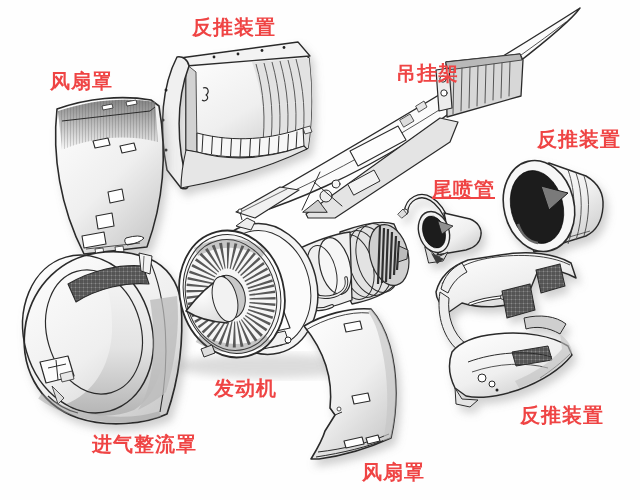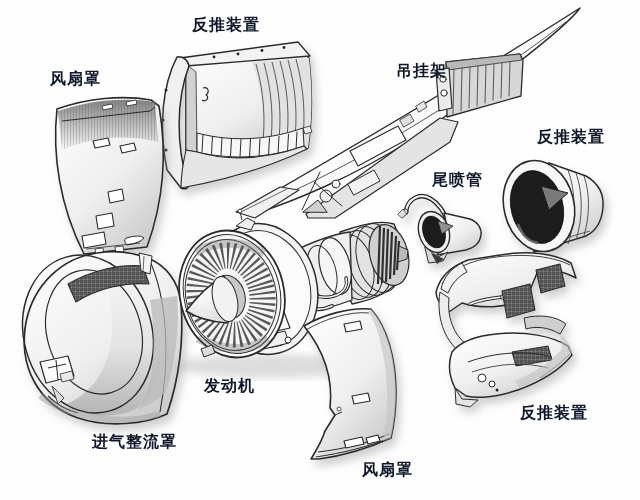--- a/index.html
+++ b/index.html
@@ -1,27 +1,27 @@
 <!DOCTYPE html>
 <html><head>
 <meta charset="utf-8">
 <style>
   html,body{margin:0;padding:0;background:#ffffff;}
   .stage{position:relative;width:640px;height:500px;background:#fefefe;overflow:hidden;
          font-family:"DejaVu Sans",sans-serif;}
   .stage svg{position:absolute;left:0;top:0;}
-  .lbl{position:absolute;font-size:16px;font-weight:700;color:#0f172a;
+  .lbl{position:absolute;font-size:20px;font-weight:700;color:#ef4444;
        letter-spacing:1px;white-space:nowrap;line-height:1;
        font-family:"DejaVu Sans",sans-serif;}
   .l1{left:50px;top:71px;}
   .l2{left:192px;top:17px;}
   .l3{left:360px;top:63px;margin-left:36px;}
   .l4{left:537px;top:129px;}
-  .l5{left:432px;top:172px;}
-  .l6{left:204px;top:378px;}
+  .l5{left:432px;top:179px;text-decoration:underline;}
+  .l6{left:214px;top:378px;}
   .l7{left:54px;top:434px;margin-left:38px;}
   .l8{left:362px;top:462px;}
   .l9{left:520px;top:405px;}
 </style>
 </head>
 <body>
 
 <div class="stage">
 
 <svg width="640" height="500" viewBox="0 0 640 500">

